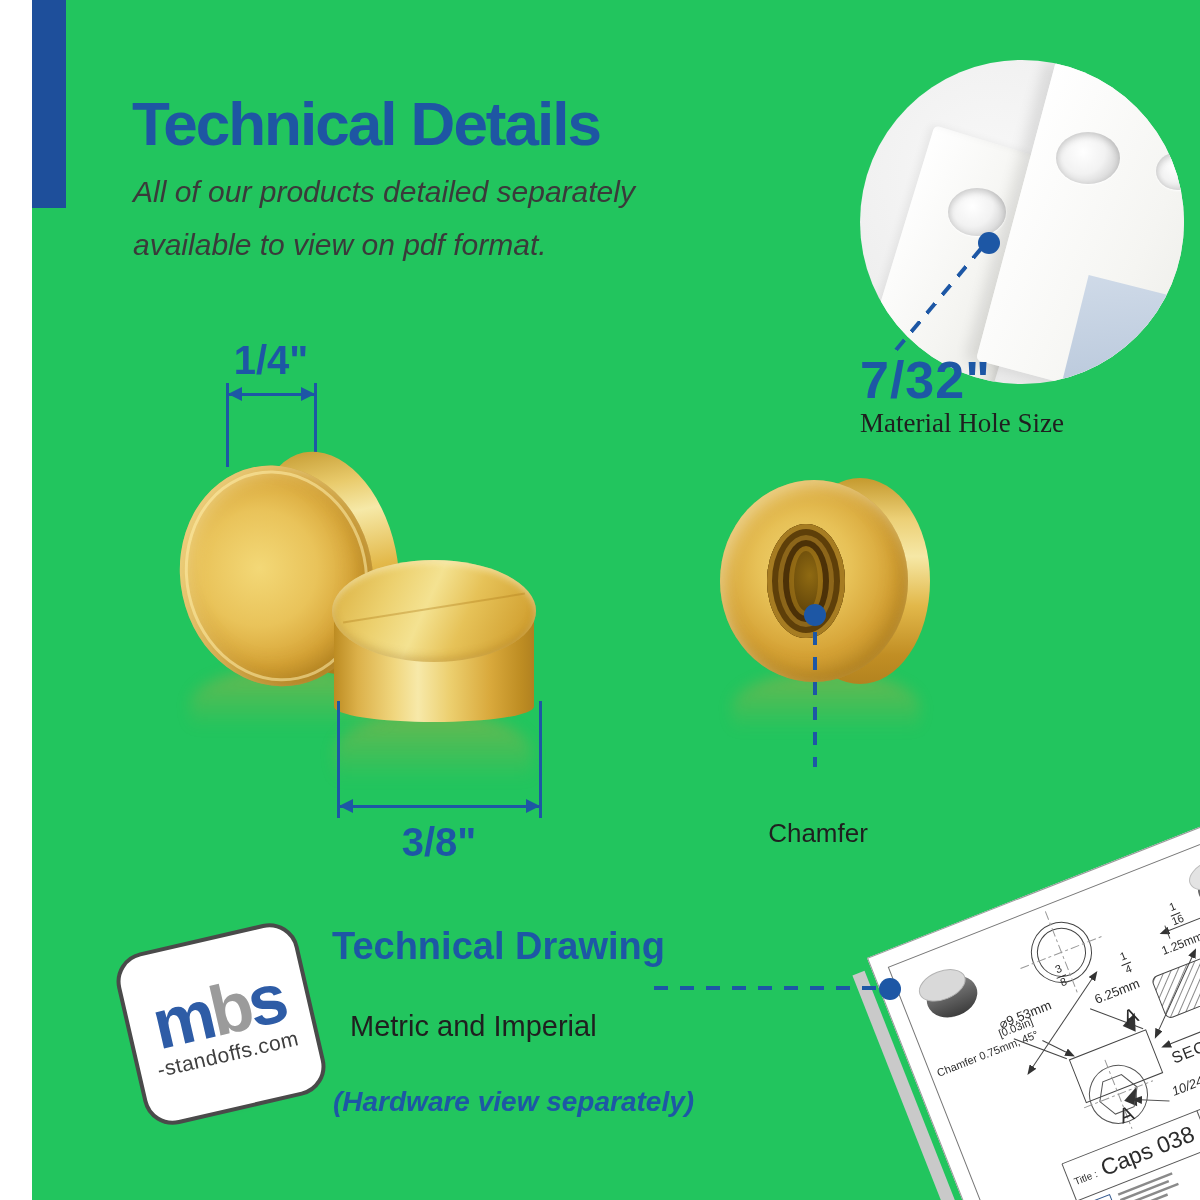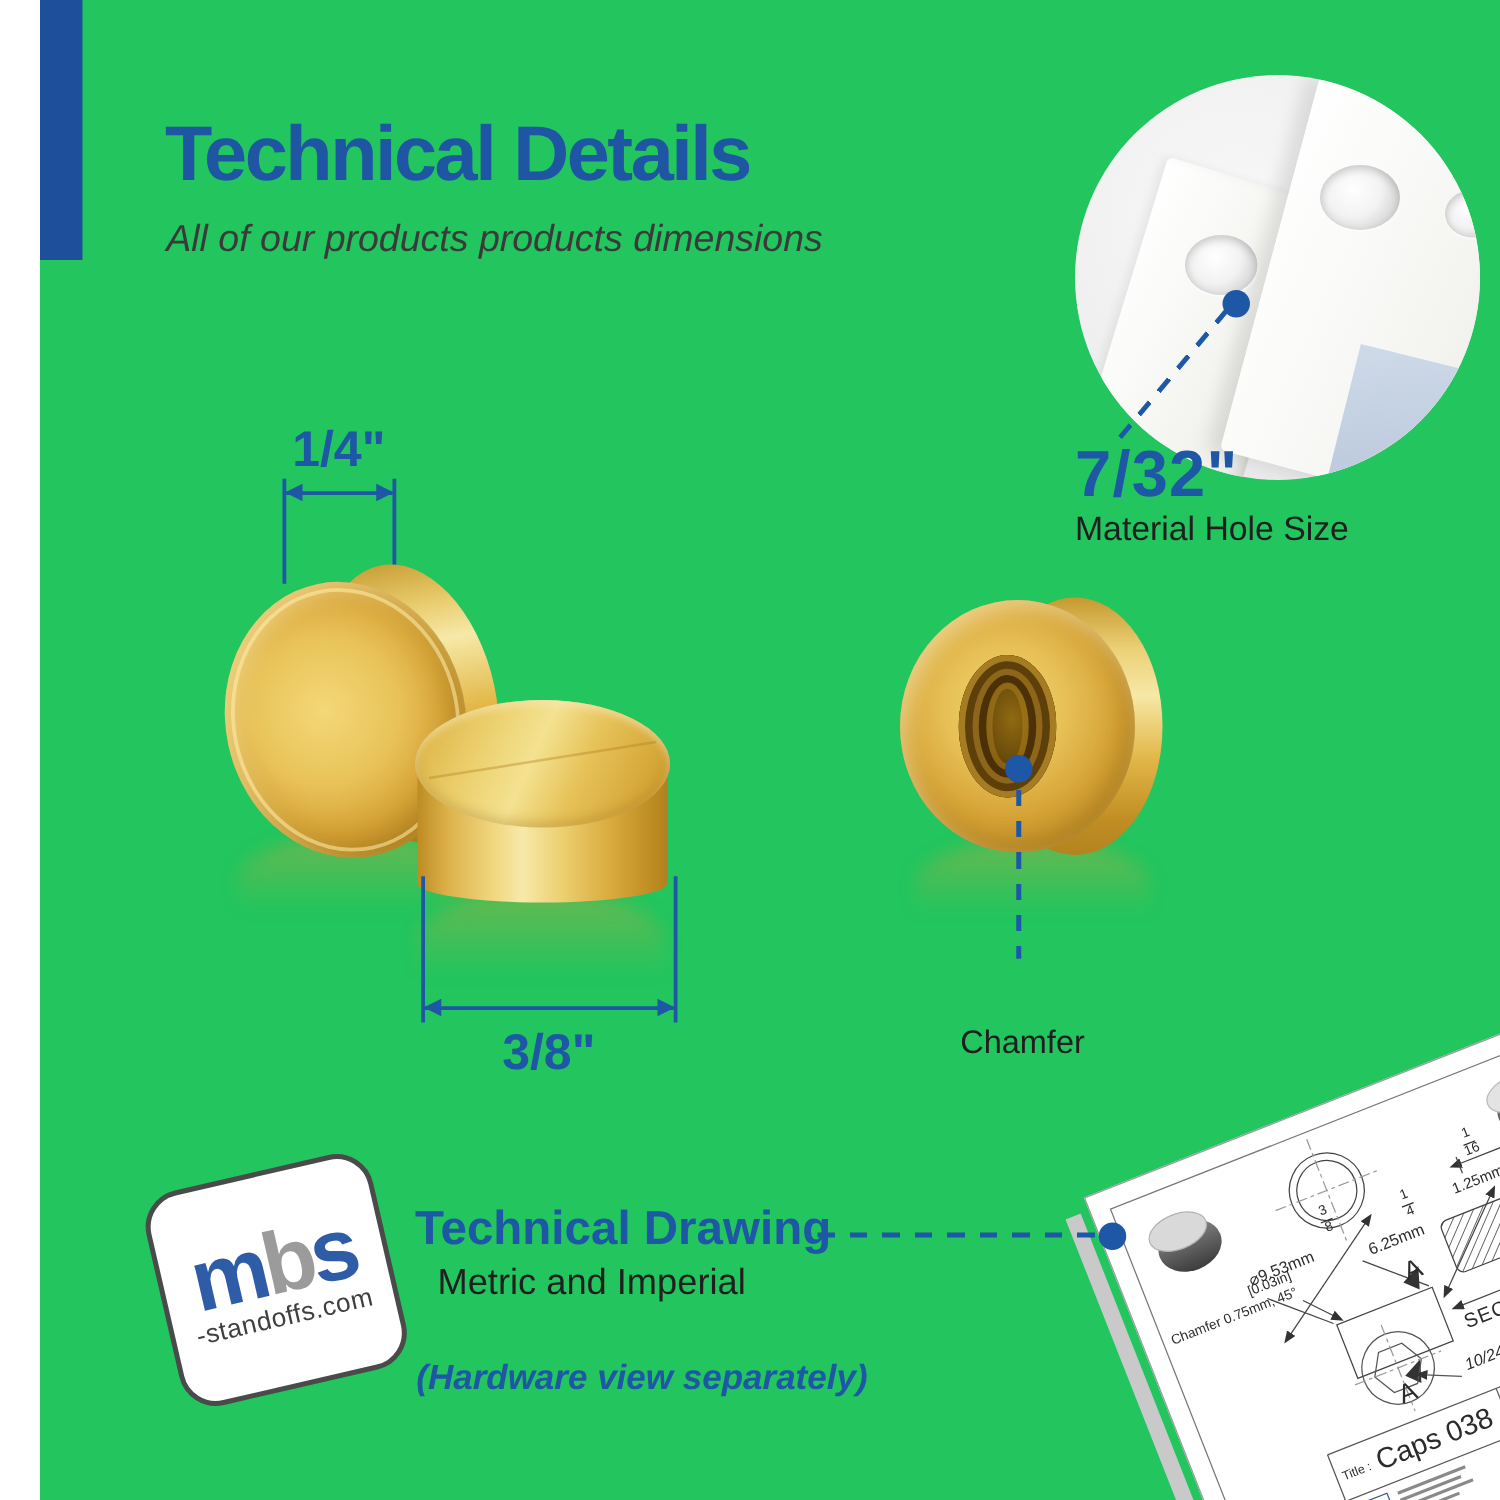--- a/index.html
+++ b/index.html
@@ -82,21 +82,21 @@
       background:radial-gradient(closest-side,rgba(0,0,0,.38),transparent 72%);
       filter:blur(4px);transform:rotate(-7deg);}
   .logo-card{position:absolute;left:96px;top:936px;width:178px;height:168px;background:#fff;
       border:4px solid #4a4a4a;border-radius:30px;transform:rotate(-13deg);
       display:flex;flex-direction:column;align-items:center;justify-content:center;}
   .logo-word{font-size:70px;font-weight:800;letter-spacing:-4px;color:#2e5ca6;line-height:60px;}
   .logo-word .b{color:#9b9b9b;}
   .logo-domain{font-size:21px;color:#3f3f3f;letter-spacing:.5px;margin-top:2px;}
 
   
-  .td-title{position:absolute;left:300px;top:962px;font-size:38px;font-weight:800;color:#1d57a5;}
+  .td-title{position:absolute;left:300px;top:925px;font-size:38px;font-weight:800;color:#1d57a5;}
   .td-desc{position:absolute;left:318px;top:1008px;font-size:29px;color:#1f1f1f;line-height:36px;}
   .td-note{position:absolute;left:301px;top:1086px;font-size:28px;font-style:italic;
            font-weight:600;color:#1d57a5;}
 
   
   .sheet{position:absolute;left:835px;top:958px;width:960px;height:720px;background:#fff;
       border:1.5px solid #9a9a9a;transform:rotate(-21.5deg);transform-origin:0 0;}
   .sheet::before{content:"";position:absolute;left:-21px;top:10px;width:13px;height:102%;
       background:#c9c9c9;}
   .sheet-frame{position:absolute;inset:15px;border:1px solid #777;}
@@ -107,35 +107,36 @@
   .frac .num{border-bottom:1px solid #2b2b2b;padding:0 2px 1px;}
 </style>
 </head>
 <body>
 
 <div class="page">
 
   <div class="corner-bar"></div>
   <div class="main-title">Technical Details</div>
   <div class="subtitle">
-    <div>All of our products products dimensions</div>
+    <div>All of our products detailed separately</div>
+    <div>available to view on pdf format.</div>
   </div>
 
   <div class="hole-photo">
     <div class="panel panel-left"></div>
     <div class="panel panel-right"></div>
     <div class="blue-sheet"></div>
     <div class="acryl-hole" style="left:88px;top:128px;width:58px;height:48px;"></div>
     <div class="acryl-hole" style="left:196px;top:72px;width:64px;height:52px;"></div>
     <div class="acryl-hole" style="left:296px;top:92px;width:44px;height:38px;"></div>
   </div>
   <div class="dot" style="left:946px;top:232px;"></div>
   <div class="dash-diag" style="left:864px;top:348px;width:132px;transform:rotate(-50deg);"></div>
   <div class="dim-label" style="left:790px;top:350px;width:230px;font-size:52px;letter-spacing:1px;text-align:left;padding-left:38px;box-sizing:border-box;">7/32"</div>
-  <div class="sub-label" style="left:828px;top:408px;font-size:27px;text-align:left;">Material Hole Size</div>
+  <div class="sub-label" style="left:828px;top:408px;font-size:27px;text-align:left;font-family:Liberation Serif, serif;">Material Hole Size</div>
 
   <div class="dim-label" style="left:164px;top:338px;width:150px;font-size:40px;">1/4"</div>
   <div class="ext" style="left:194px;top:383px;height:84px;"></div>
   <div class="ext" style="left:282px;top:383px;height:86px;"></div>
   <div class="dim-arrow" style="left:197px;top:393px;width:85px;"></div>
 
   <div class="reflection" style="left:158px;top:668px;width:196px;height:72px;"></div>
   <div class="reflection" style="left:302px;top:712px;width:198px;height:82px;"></div>
   <div class="reflection" style="left:700px;top:672px;width:188px;height:70px;"></div>
   <div class="cap capA">

